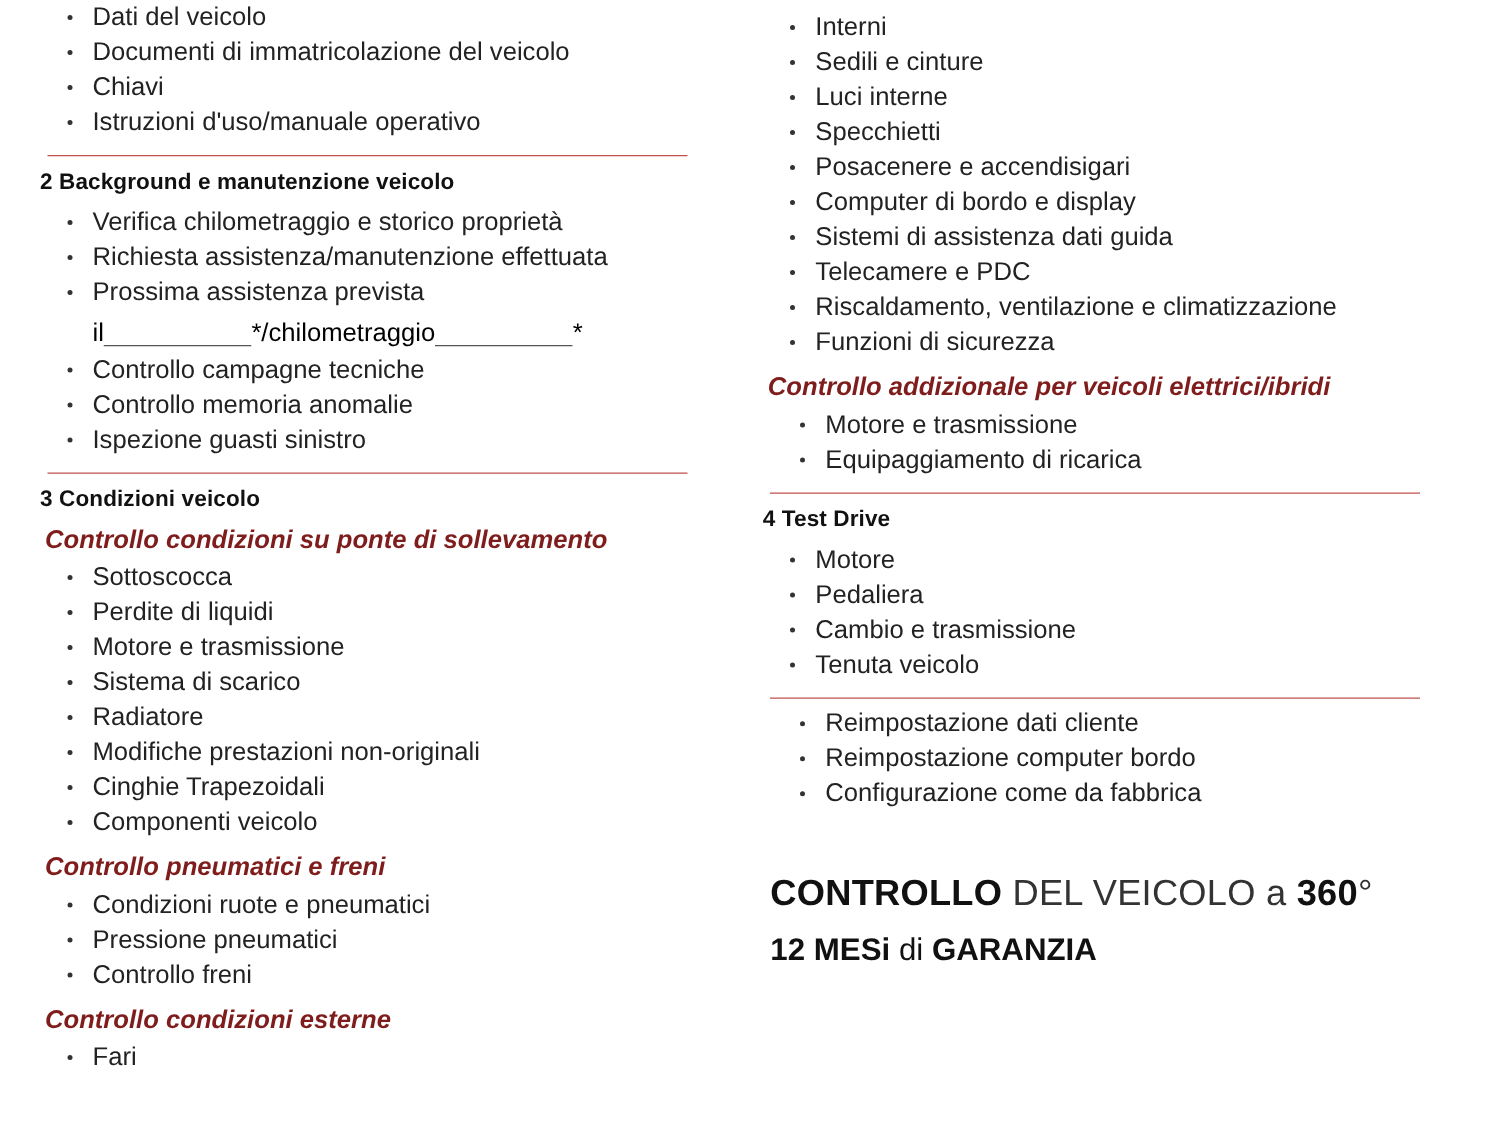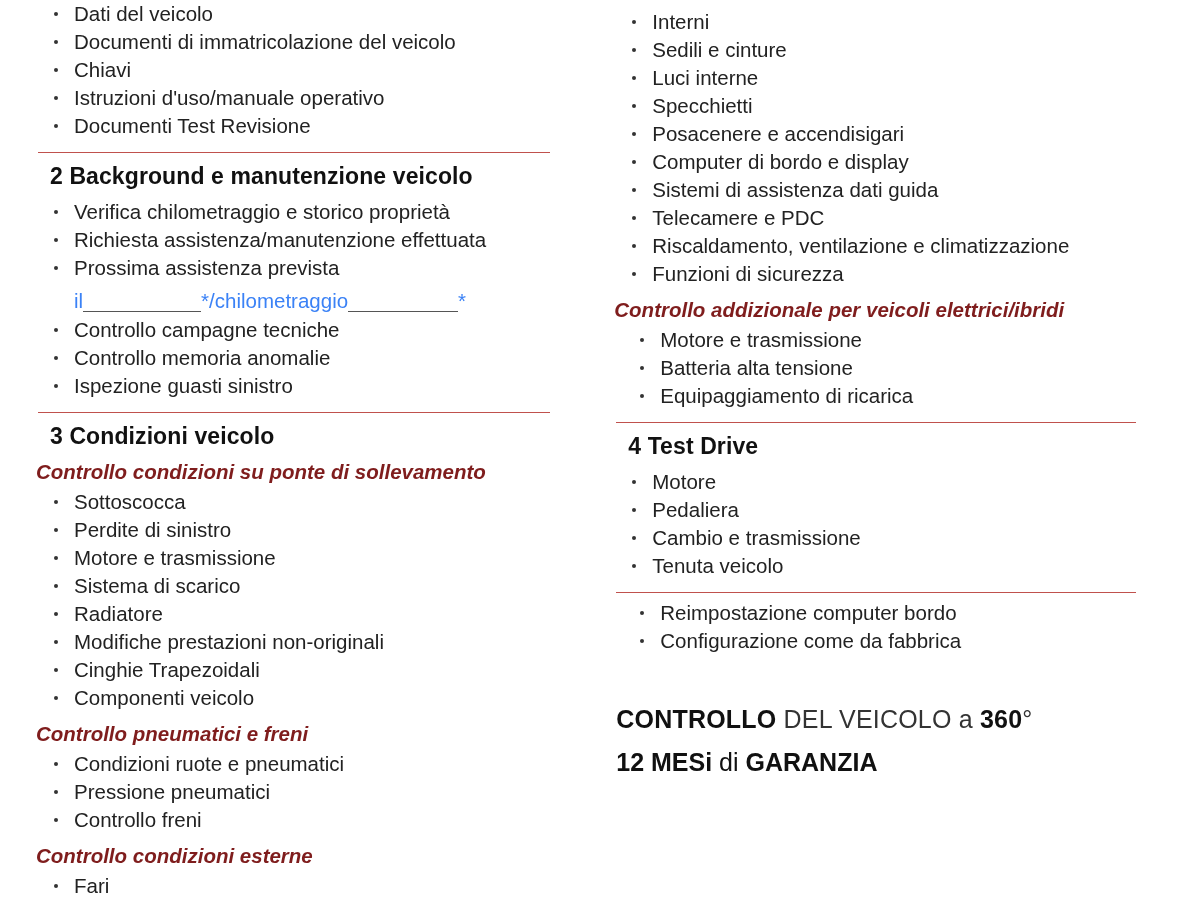--- a/index.html
+++ b/index.html
@@ -29,24 +29,24 @@
   .col-left {
     width: 580px;
     padding: 0 18px 0 30px;
   }
   .col-right {
     width: 620px;
     padding: 0 40px 0 18px;
   }
   
   h2.section {
-    font-size: 23px;
+    font-size: 18px;
     font-weight: bold;
     letter-spacing: 0.1px;
-    margin: 10px 0 8px 20px;
+    margin: 10px 0 8px 2px;
     color: #111;
   }
   h3.subsection {
     font-size: 20.5px;
     font-weight: bold;
     font-style: italic;
     margin: 10px 0 4px 6px;
     color: #7f1d1d;
   }
   ul.list {
@@ -81,33 +81,33 @@
     width: 512px;
   }
   .rule.right {
     width: 520px;
     margin-left: 8px;
   }
   .fillin {
     font-size: 20.5px;
     line-height: 30px;
     padding-left: 44px;
-    color: #3b82f6;
+    color: #000000;
     white-space: nowrap;
   }
   .fillin .u {
     display: inline-block;
     border-bottom: 1.2px solid #555;
     height: 20px;
     vertical-align: -4px;
   }
   .u-short { width: 118px; }
   .u-long { width: 110px; }
   .footer-line {
-    font-size: 25px;
+    font-size: 29px;
     margin: 0 0 14px 8px;
     color: #111;
     letter-spacing: 0.2px;
   }
   .footer-line .b { font-weight: bold; }
   .footer-line .thin { font-weight: normal; color: #333; }
   .top-clip { margin-top: -4px; }
   .guarantee {
     font-size: 25px;
     font-weight: bold;
@@ -131,21 +131,20 @@
 <div class="page">
   <div class="columns">
 
     <div class="col-left">
 
       <ul class="list top-clip">
         <li>Dati del veicolo</li>
         <li>Documenti di immatricolazione del veicolo</li>
         <li>Chiavi</li>
         <li>Istruzioni d'uso/manuale operativo</li>
-        <li>Documenti Test Revisione</li>
       </ul>
 
       <hr class="rule">
 
       <h2 class="section">2 Background e manutenzione veicolo</h2>
 
       <ul class="list">
         <li>Verifica chilometraggio e storico proprietà</li>
         <li>Richiesta assistenza/manutenzione effettuata</li>
         <li>Prossima assistenza prevista</li>
@@ -161,21 +160,21 @@
         <li>Ispezione guasti sinistro</li>
       </ul>
 
       <hr class="rule">
 
       <h2 class="section">3 Condizioni veicolo</h2>
 
       <h3 class="subsection">Controllo condizioni su ponte di sollevamento</h3>
       <ul class="list">
         <li>Sottoscocca</li>
-        <li>Perdite di sinistro</li>
+        <li>Perdite di liquidi</li>
         <li>Motore e trasmissione</li>
         <li>Sistema di scarico</li>
         <li>Radiatore</li>
         <li>Modifiche prestazioni non-originali</li>
         <li>Cinghie Trapezoidali</li>
         <li>Componenti veicolo</li>
       </ul>
 
       <h3 class="subsection">Controllo pneumatici e freni</h3>
       <ul class="list">
@@ -205,37 +204,37 @@
         <li>Computer di bordo e display</li>
         <li>Sistemi di assistenza dati guida</li>
         <li>Telecamere e PDC</li>
         <li>Riscaldamento, ventilazione e climatizzazione</li>
         <li>Funzioni di sicurezza</li>
       </ul>
 
       <h3 class="subsection">Controllo addizionale per veicoli elettrici/ibridi</h3>
       <ul class="list deep">
         <li>Motore e trasmissione</li>
-        <li>Batteria alta tensione</li>
         <li>Equipaggiamento di ricarica</li>
       </ul>
 
       <hr class="rule right">
 
       <h2 class="section">4 Test Drive</h2>
       <ul class="list">
         <li>Motore</li>
         <li>Pedaliera</li>
         <li>Cambio e trasmissione</li>
         <li>Tenuta veicolo</li>
       </ul>
 
       <hr class="rule right">
 
       <ul class="list deep">
+        <li>Reimpostazione dati cliente</li>
         <li>Reimpostazione computer bordo</li>
         <li>Configurazione come da fabbrica</li>
       </ul>
 
       <div style="height:46px"></div>
 
       <div class="footer-line">
         <span class="b">CONTROLLO</span><span class="thin"> DEL VEICOLO a </span><span class="b">360</span><span class="thin">°</span>
       </div>
 

